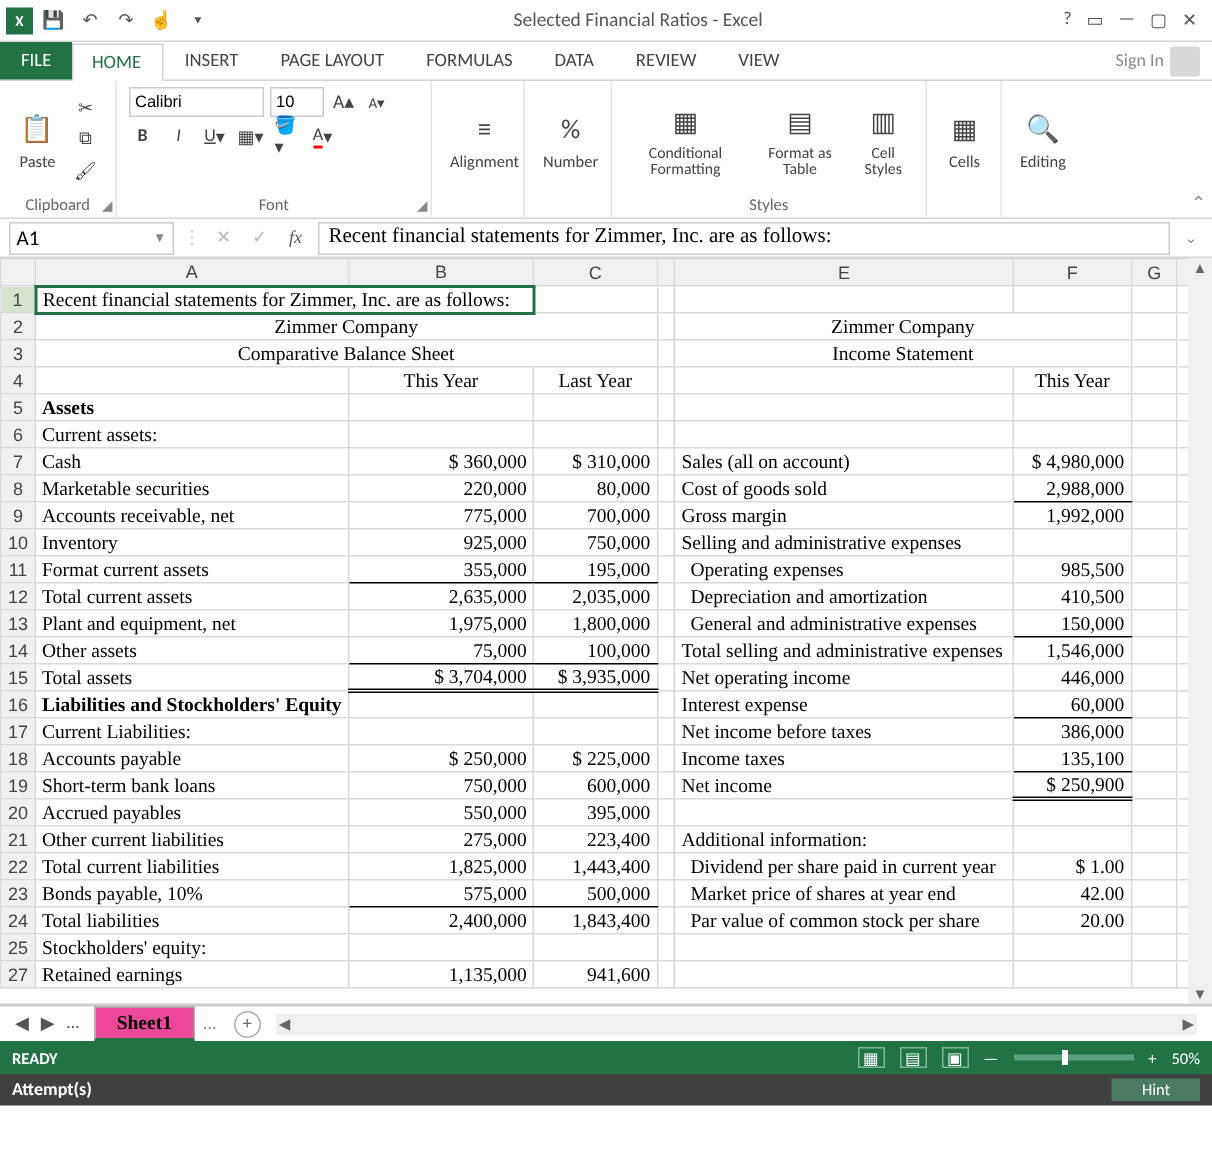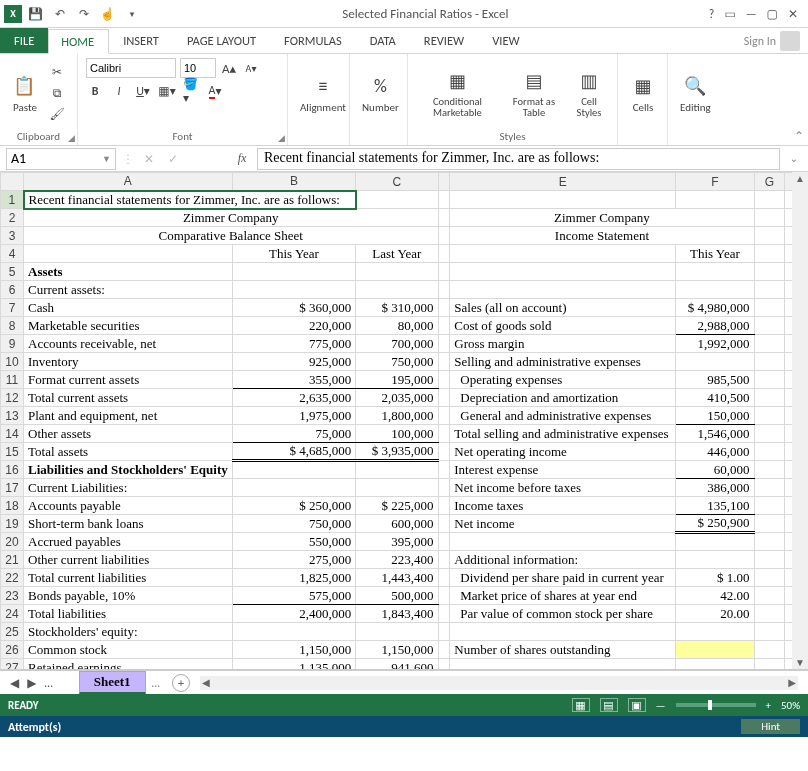--- a/index.html
+++ b/index.html
@@ -32,21 +32,21 @@
   .size-sel { width: 36px; height: 20px; border: 1px solid #ccc; font-size: 11px; padding: 1px 3px; background: #fff; text-align: left; }
   .mini-btn { width: 18px; height: 18px; display: flex; align-items: center; justify-content: center; font-size: 12px; color: #444; border: 1px solid transparent; }
   .dlg-launch { position: absolute; bottom: 2px; right: 2px; font-size: 9px; color: #888; }
   .collapse-rib { position: absolute; right: 4px; bottom: 2px; color: #888; }
 
   
   .namebox-row { height: 26px; display: flex; align-items: center; border-bottom: 1px solid #d4d4d4; padding: 3px 6px; gap: 6px; }
   .namebox { width: 110px; height: 22px; border: 1px solid #ccc; padding: 1px 4px; font-size: 14px; display: flex; align-items: center; justify-content: space-between; }
   .namebox .dd { color: #888; font-size: 9px; }
   .fb-btn { width: 18px; height: 18px; color: #bbb; display:flex;align-items:center;justify-content:center; }
-  .fb-btn.fx { font-style: italic; color: #555; font-family: "Times New Roman", serif; margin-left: 45px; }
+  .fb-btn.fx { font-style: italic; color: #555; font-family: "Times New Roman", serif; }
   .formula-input { flex:1; height: 22px; border: 1px solid #ccc; padding: 1px 6px; font-size: 14px; font-family: "Times New Roman", serif; }
   .formula-input-expand { width: 16px; color:#888; font-size:10px; text-align:center;}
 
   
   .grid-wrap { position: relative; height: 498px; overflow: hidden; border-bottom:1px solid #ccc; }
   table.grid { border-collapse: collapse; table-layout: fixed; font-family: "Times New Roman", serif; font-size: 13px; color: #000; }
   .grid th, .grid td { border: 1px solid #d9d9d9; height: 18px; padding: 0 4px; white-space: nowrap; overflow: hidden; }
   .grid th { background: #f0f0f0; font-weight: normal; text-align: center; font-family: "Segoe UI", sans-serif; font-size: 12px; color:#444;}
   .grid th.rowhdr { width: 24px; text-align: center; }
   .grid th.sel { background: #d5e3cf; }
@@ -65,31 +65,31 @@
   td.indent2 { }
   .active-cell { border: 2px solid #217346 !important; }
   .underline-s { border-bottom: 1px solid #000 !important; }
   .underline-d { border-bottom: 3px double #000 !important; }
   .hilite { background: #ffff9e; }
   .grid-scroll-v { position:absolute; right:0; top:0; bottom:0; width:16px; background:#f0f0f0; display:flex; flex-direction:column; justify-content:space-between; font-size:10px; color:#666; align-items:center;}
   
   
   .sheetbar { height: 24px; background: #fff; display: flex; align-items: center; border-top:1px solid #ccc; }
   .sheetnav { display:flex; gap:8px; padding:0 10px; color:#555;}
-  .sheettab { padding: 2px 14px; border: 1px solid #aaa; border-bottom: 2px solid #217346; background:#c4b5fd; font-weight:bold; font-size:13px; font-family:"Segoe UI";margin-left:16px; }
+  .sheettab { padding: 2px 14px; border: 1px solid #aaa; border-bottom: 2px solid #217346; background:#ec4899; font-weight:bold; font-size:13px; font-family:"Segoe UI"; }
   .addsheet { width:18px;height:18px;border:1px solid #aaa;border-radius:50%;margin-left:6px;display:flex;align-items:center;justify-content:center;color:#666;}
   .hscroll { flex:1; margin:0 10px; height:14px; background:#f0f0f0; display:flex; align-items:center; justify-content:space-between; font-size:10px; color:#666; padding:0 2px;}
 
   
   .statusbar { height: 22px; background: #217346; color:#fff; display:flex; align-items:center; padding:0 8px; font-size:11px; }
   .statusbar .right { margin-left:auto; display:flex; align-items:center; gap:10px;}
   .viewbtn { width:18px; height:14px; border:1px solid #7db796; display:flex;align-items:center;justify-content:center;}
   .zoomslider { width:80px; height:4px; background:#5aa07c; position:relative;}
   .zoomslider .thumb { position:absolute; left:40%; top:-3px; width:4px; height:10px; background:#fff;}
-  .attemptbar { height: 21px; background: #0c4a6e; color:#fff; display:flex; align-items:center; padding:0 8px; font-size:12px; font-weight:bold;}
+  .attemptbar { height: 21px; background: #404040; color:#fff; display:flex; align-items:center; padding:0 8px; font-size:12px; font-weight:bold;}
   .hintbtn { margin-left:auto; background:#4a7a62; padding:1px 20px; font-size:11px; font-weight:normal;}
 </style>
 </head>
 <body>
 
 <div class="titlebar">
   <div class="qat">
     <div class="excel-icon">X</div>
     <div class="qat-btn">💾</div>
     <div class="qat-btn">↶</div>
@@ -181,21 +181,21 @@
           <span>Number</span>
         </div>
       </div>
     <div class="group-label">&nbsp;</div>
   </div>
 
   <div class="group" style="width:210px">
     <div class="group-body" style="justify-content:space-around;">
       <div class="big-btn">
           <div class="icon">▦</div>
-          <span style="font-size:10.5px;line-height:11px;text-align:center;">Conditional Marketable</span>
+          <span style="font-size:10.5px;line-height:11px;text-align:center;">Conditional Formatting</span>
         </div>
       <div class="big-btn">
           <div class="icon">▤</div>
           <span style="font-size:10.5px;line-height:11px;text-align:center;">Format as Table</span>
         </div>
       <div class="big-btn">
           <div class="icon">▥</div>
           <span style="font-size:10.5px;line-height:11px;text-align:center;">Cell Styles</span>
         </div>
     </div>
@@ -394,21 +394,21 @@
           <td class="colC num underline-s">100,000</td>
           <td class="colD"></td>
           <td class="colE">Total selling and administrative expenses</td>
           <td class="colF num">1,546,000</td>
           <td class="colG"></td>
           <td class="colH"></td>
         </tr>
         <tr>
           <th class="rowhdr ">15</th>
           <td class="colA">Total assets</td>
-          <td class="colB num underline-d">$         4,685,000</td>
+          <td class="colB num underline-d">$         3,704,000</td>
           <td class="colC num underline-d">$  3,935,000</td>
           <td class="colD"></td>
           <td class="colE">Net operating income</td>
           <td class="colF num">446,000</td>
           <td class="colG"></td>
           <td class="colH"></td>
         </tr>
         <tr>
           <th class="rowhdr ">16</th>
           <td class="colA bold">Liabilities and Stockholders' Equity</td>
@@ -509,31 +509,20 @@
           <td class="colH"></td>
         </tr>
         <tr>
           <th class="rowhdr ">25</th>
           <td class="colA">Stockholders' equity:</td>
           <td class="colB num"></td>
           <td class="colC num"></td>
           <td class="colD"></td>
           <td class="colE"></td>
           <td class="colF num"></td>
-          <td class="colG"></td>
-          <td class="colH"></td>
-        </tr>
-        <tr>
-          <th class="rowhdr ">26</th>
-          <td class="colA indent2">Common stock</td>
-          <td class="colB num">1,150,000</td>
-          <td class="colC num">1,150,000</td>
-          <td class="colD"></td>
-          <td class="colE">Number of shares outstanding</td>
-          <td class="colF num hilite"></td>
           <td class="colG"></td>
           <td class="colH"></td>
         </tr>
         <tr>
           <th class="rowhdr ">27</th>
           <td class="colA indent2">Retained earnings</td>
           <td class="colB num">1,135,000</td>
           <td class="colC num">941,600</td>
           <td class="colD"></td>
           <td class="colE"></td>

